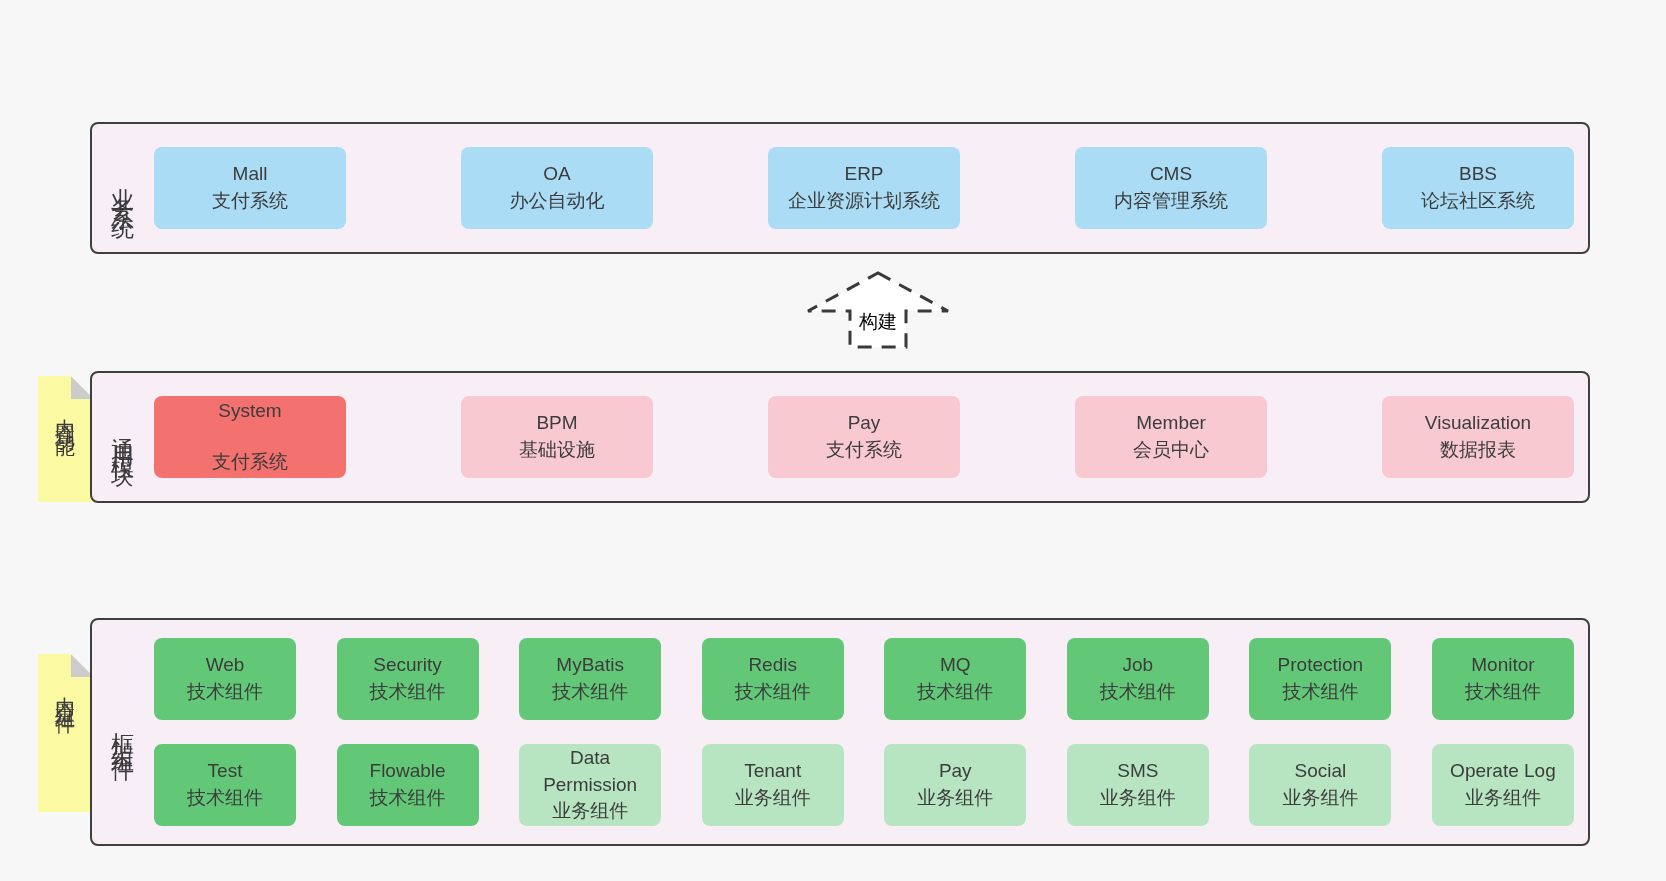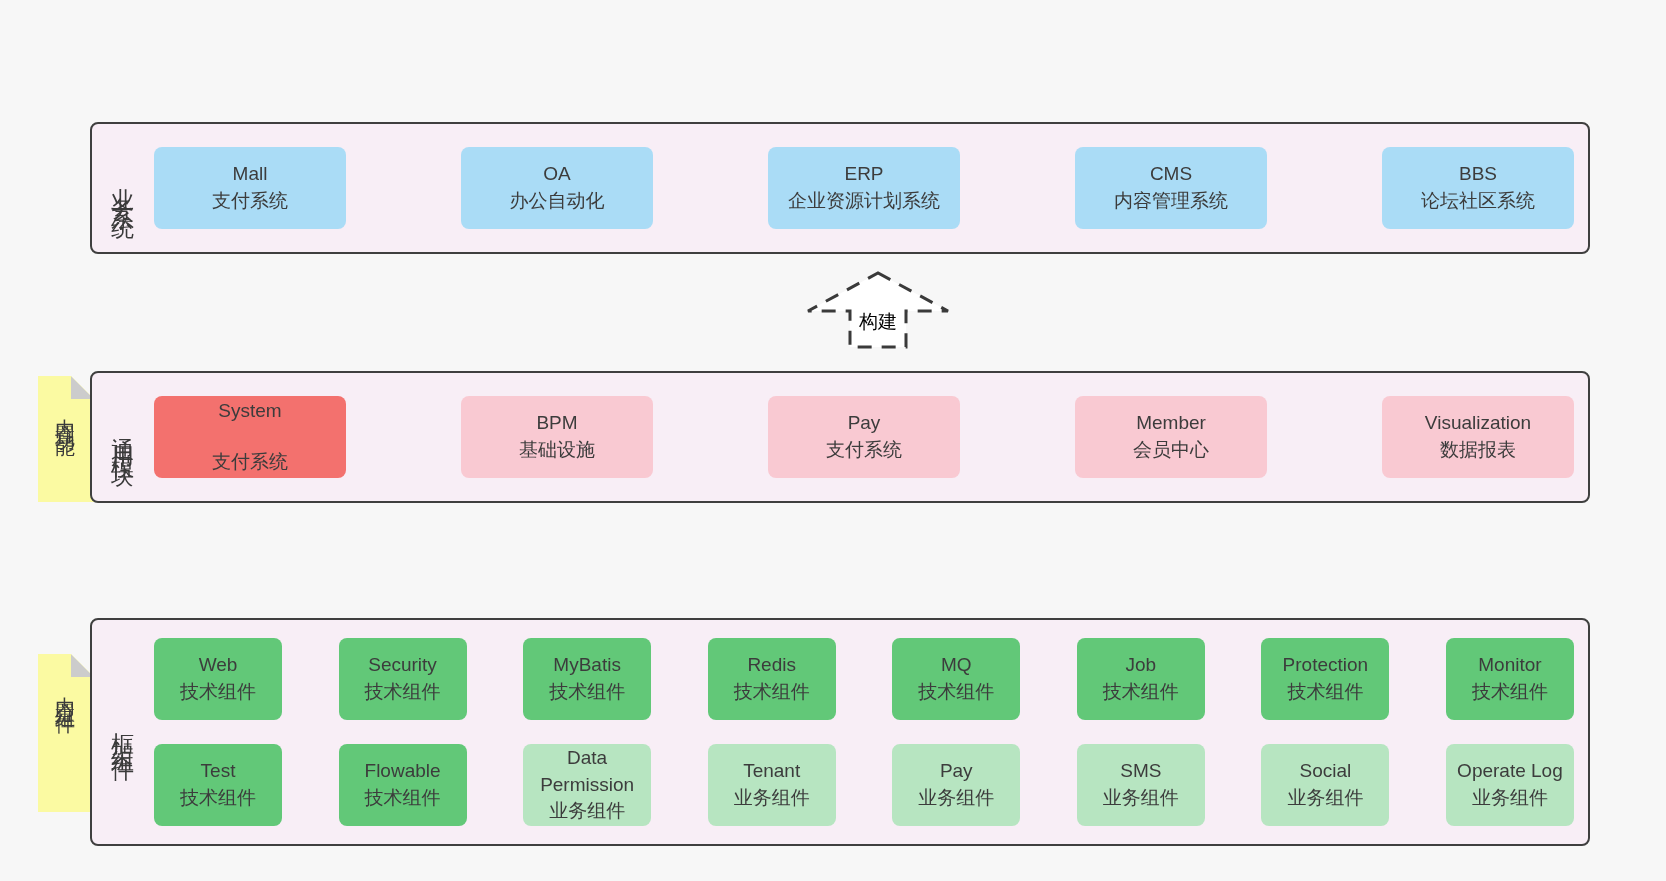--- a/index.html
+++ b/index.html
@@ -62,21 +62,21 @@
     justify-content:center;
     align-items:center;
     text-align:center;
     font-size:19px;
     line-height:1.42;
     color:#3c3c3c;
     box-sizing:border-box;
     padding:2px 6px;
   }
   .band-1 .box,.band-2 .box{width:192px;}
-  .band-3 .box{width:128px;align-items:center;}
+  .band-3 .box{width:142px;align-items:center;}
   .box.blue{background:#aadcf6;}
   .box.red{background:#f3716e;justify-content:space-between;}
   .box.pink{background:#f9c9d2;}
   .box.green{background:#62c878;}
   .box.green-light{background:#b7e5c1;}
 
   
   .note{
     position:absolute;
     left:38px;width:56px;

